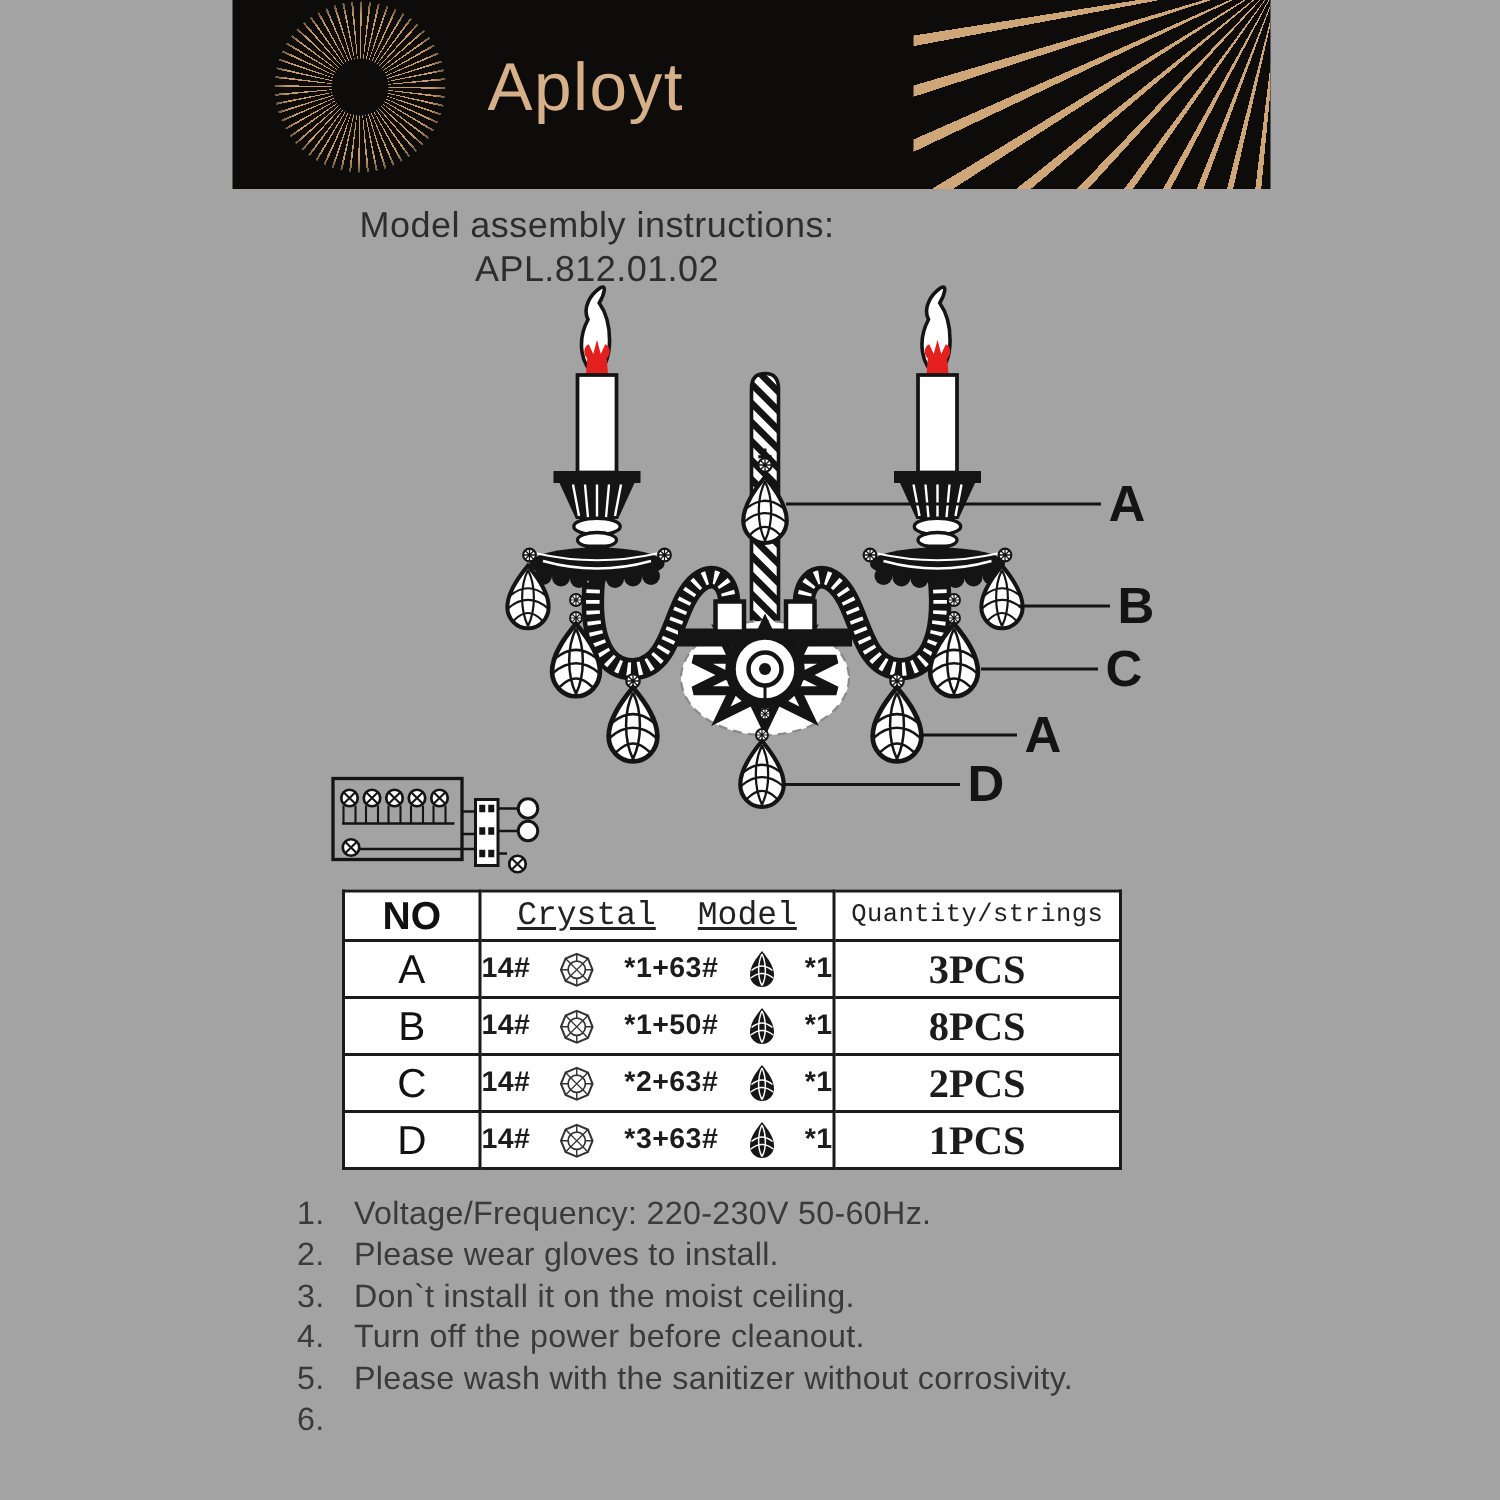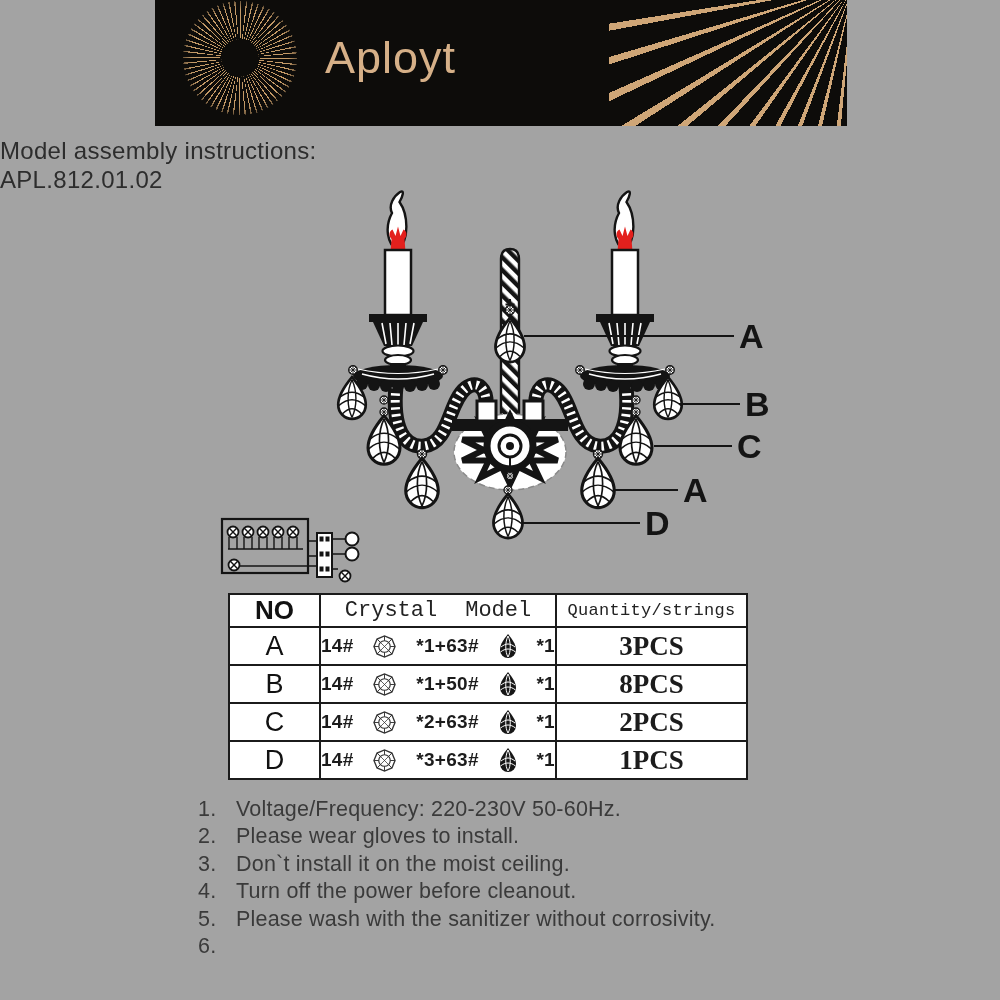--- a/index.html
+++ b/index.html
@@ -13,35 +13,35 @@
   .starburst::before{content:'';position:absolute;inset:-2px;border-radius:50%;
              background:radial-gradient(circle,rgba(13,12,10,0) 0 58%,#0d0c0a 80%);}
   .starburst::after{content:'';position:absolute;inset:33%;border-radius:50%;background:#0d0c0a;}
   .brand{position:absolute;left:170px;top:32px;font-size:45px;font-weight:300;color:#d6b088;
          letter-spacing:1px;font-family:"Liberation Sans",sans-serif;}
   .rays{position:absolute;right:0;top:0;width:238px;height:126px;
         background:repeating-conic-gradient(from 178deg at 103% -12%,
                    #cfa677 0deg 1.6deg,rgba(0,0,0,0) 1.6deg 7.4deg);}
 
   
-  .title{position:absolute;left:0;top:136px;width:796px;color:#2d2d2d;
+  .title{position:absolute;left:0;top:136px;width:796px;text-align:center;color:#2d2d2d;
          font-size:24px;line-height:29px;font-weight:500;letter-spacing:.3px;}
 
   
   .diagram{position:absolute;left:180px;top:190px;}
 
   
   table.parts{position:absolute;left:228px;top:593px;width:518px;border-collapse:collapse;
               table-layout:fixed;background:#fff;}
   table.parts th,table.parts td{border:2.5px solid #1b1b1b;text-align:center;vertical-align:middle;padding:0;}
   table.parts thead tr{height:24px;}
   table.parts tbody tr{height:38px;}
   .th-no{font-size:26px;font-weight:700;color:#111;}
   .th-crystal{display:flex;justify-content:center;gap:28px;font-family:"Liberation Mono",monospace;
-              font-size:22px;font-weight:500;color:#222;}
+              font-size:22px;font-weight:500;color:#222;text-decoration:underline;}
   .th-qty{font-family:"Liberation Mono",monospace;font-size:17px;font-weight:500;color:#222;letter-spacing:.3px;}
   .td-no{font-size:27px;font-weight:500;color:#111;}
   .crystal-cell{display:flex;justify-content:space-between;align-items:center;gap:5px;
                 font-size:19px;font-weight:600;letter-spacing:.3px;color:#1c1c1c;}
   .td-qty{font-family:"Liberation Serif",serif;font-size:27px;color:#1c1c1c;font-weight:bold;}
   .crystal-cell svg{flex:0 0 auto;}
 
   
   .instructions{position:absolute;left:198px;top:796px;width:660px;}
   .inst{display:flex;font-size:21.5px;line-height:27.4px;color:#3a3a3a;letter-spacing:.2px;}

